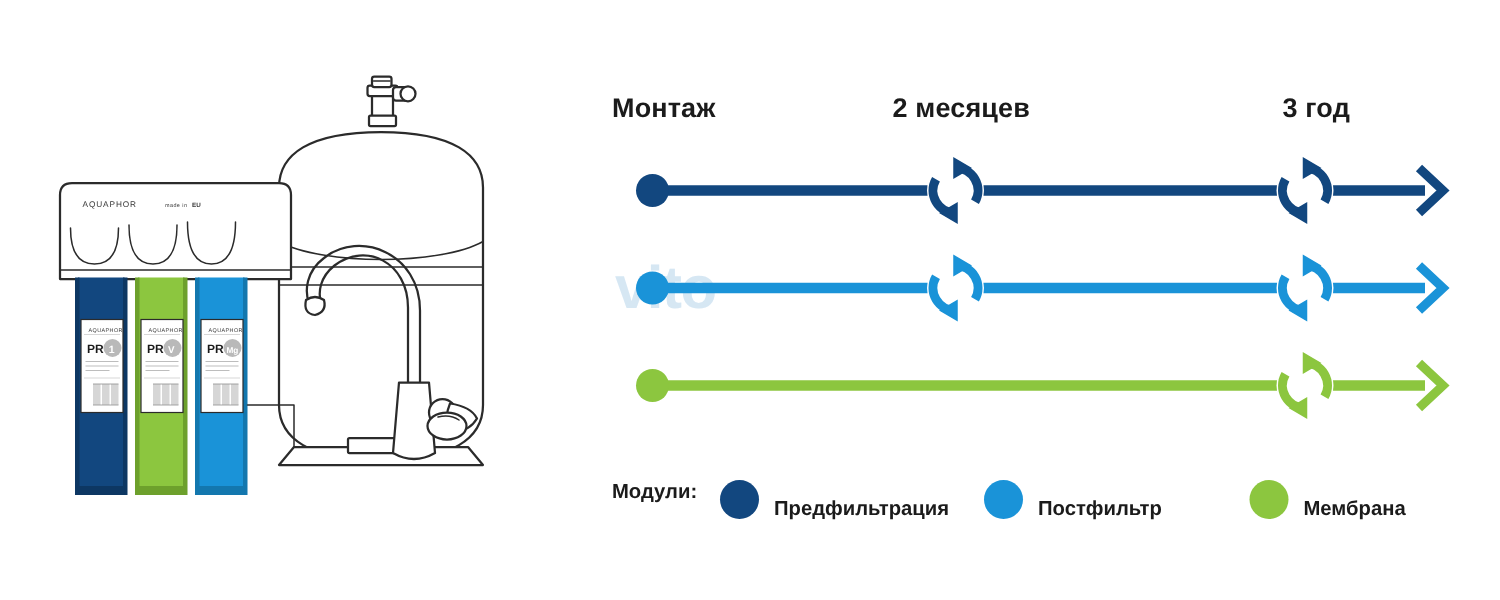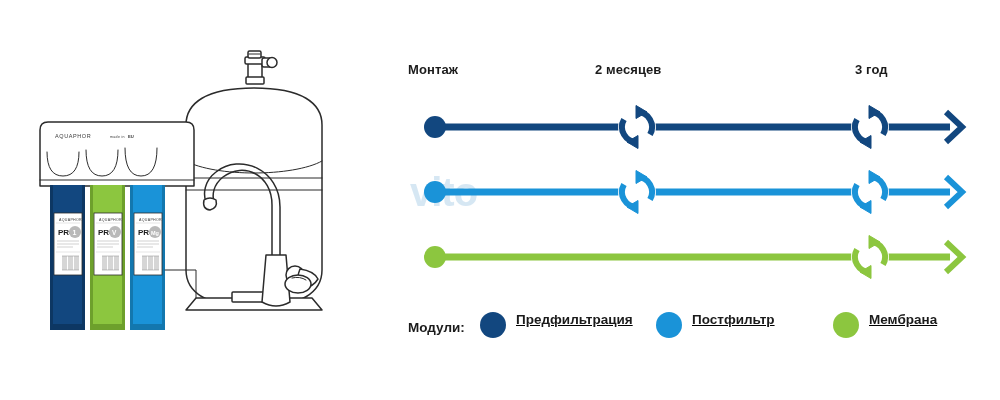--- a/index.html
+++ b/index.html
@@ -35,21 +35,21 @@
   .diagram {
     position: absolute;
     left: 390px;
     top: 0px;
     width: 610px;
     height: 400px;
   }
 
   .tl-label {
     position: absolute;
-    font-size: 13px;
+    font-size: 18px;
     font-weight: bold;
     color: #1b1b1b;
     white-space: nowrap;
     letter-spacing: 0.1px;
   }
   .tl-label.l-install { left: 18px;  top: 62px; }
   .tl-label.l-six     { left: 205px; top: 62px; }
   .tl-label.l-year    { left: 465px; top: 62px; }
 
   .legend {
@@ -66,24 +66,23 @@
     font-size: 13.5px;
     font-weight: bold;
     color: #1b1b1b;
     white-space: nowrap;
   }
   .legend-item {
     position: absolute;
     top: 0;
     height: 34px;
     display: flex;
-    align-items: flex-start;
+    align-items: flex-end;
     gap: 10px;
     white-space: nowrap;
-    text-decoration: underline;
   }
   .legend-dot {
     width: 26px;
     height: 26px;
     border-radius: 50%;
     flex: 0 0 auto;
   }
   .legend-text {
     font-size: 13.5px;
     font-weight: bold;

